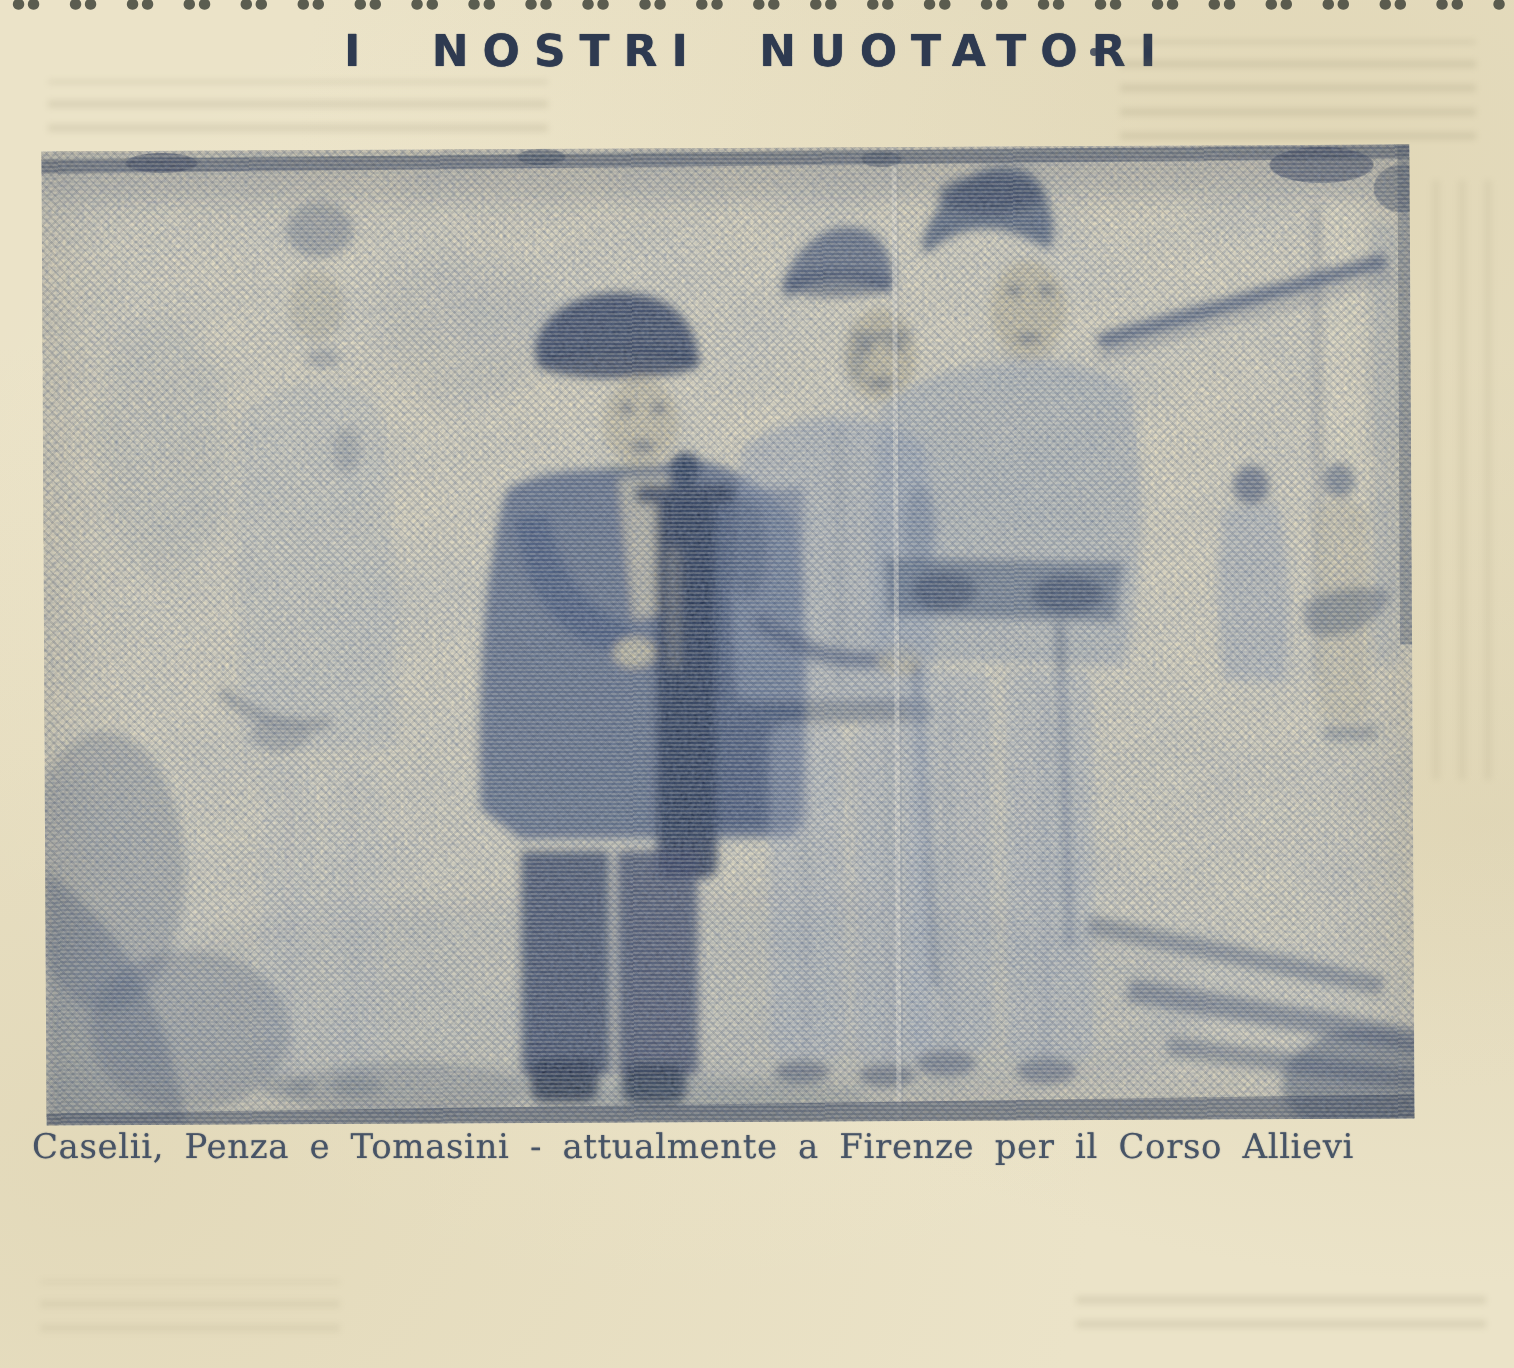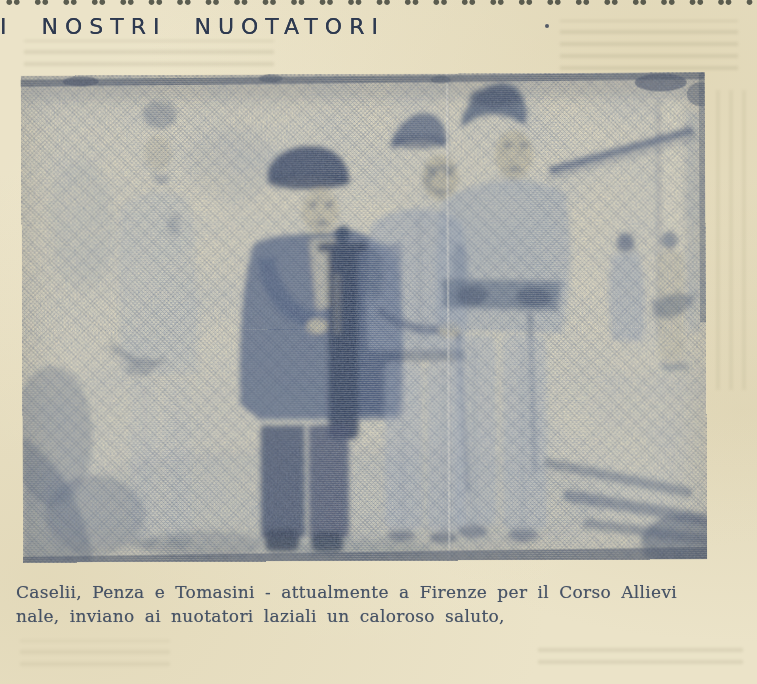--- a/index.html
+++ b/index.html
@@ -19,22 +19,23 @@
   }
   
   .ornament-row{
     position:absolute;top:-4px;left:6px;width:748px;height:12px;overflow:hidden;
     font-family:"DejaVu Sans", sans-serif;
     font-size:7.5px;line-height:12px;letter-spacing:1px;word-spacing:10px;
     color:#43463c;opacity:.85;white-space:nowrap;
   }
   .title{
     position:absolute;top:14px;left:0;width:757px;margin:0;
+    text-align:center;
     font-family:"DejaVu Sans", sans-serif;
-    font-size:22px;font-weight:400;
+    font-size:22px;font-weight:700;
     letter-spacing:7px;word-spacing:14px;
     color:#2e3a50;
     text-shadow:0 0 .5px #2e3a50;
   }
   .ink-dot{
     position:absolute;top:24px;left:545px;width:4px;height:4px;border-radius:50%;
     background:#2e3a50;opacity:.8;
   }
   
   .photo{
@@ -46,21 +47,21 @@
   .weave{
     position:absolute;inset:0;pointer-events:none;
     background-image:
       repeating-linear-gradient(45deg, rgba(60,76,108,.16) 0 1px, transparent 1px 3px),
       repeating-linear-gradient(-45deg, rgba(60,76,108,.13) 0 1px, transparent 1px 3px),
       repeating-linear-gradient(0deg, rgba(238,230,206,.22) 0 1px, transparent 1px 2px);
     box-shadow:inset 0 0 46px rgba(88,78,48,.18);
   }
   
   .caption{
-    position:absolute;left:16px;top:580px;width:736px;margin:0;
+    position:absolute;left:16px;top:562px;width:736px;margin:0;
     font-size:17px;line-height:1.42;
     letter-spacing:.3px;word-spacing:4.5px;
     color:#3f4c61;opacity:.95;
     text-shadow:0 0 .7px rgba(63,76,97,.55);
   }
   .caption-line{white-space:nowrap;}
   
   .ghost{position:absolute;pointer-events:none;filter:blur(1.6px);opacity:.30;}
   .ghost-h{background-image:repeating-linear-gradient(0deg, rgba(139,132,100,.55) 0 4px, transparent 4px 12px);}
   .ghost-v{background-image:repeating-linear-gradient(90deg, rgba(139,132,100,.45) 0 4px, transparent 4px 13px);}
@@ -247,16 +248,15 @@
         <path d="M0,481 L684,475 L684,487 L0,487 Z" fill="#2e3b56" opacity="0.55"></path>
       </g>
 
       <rect width="684" height="487" filter="url(#grain)" opacity="0.55"></rect>
     </svg>
     <div class="weave"></div>
   </figure>
 
   <p class="caption">
     <span class="caption-line" style="display:block">Caselii, Penza e Tomasini - attualmente a Firenze per il Corso Allievi</span>
-    <span class="caption-line" style="display:block">nale, inviano ai nuotatori laziali un caloroso saluto,</span>
   </p>
 
 </div>
 
 </body></html>

